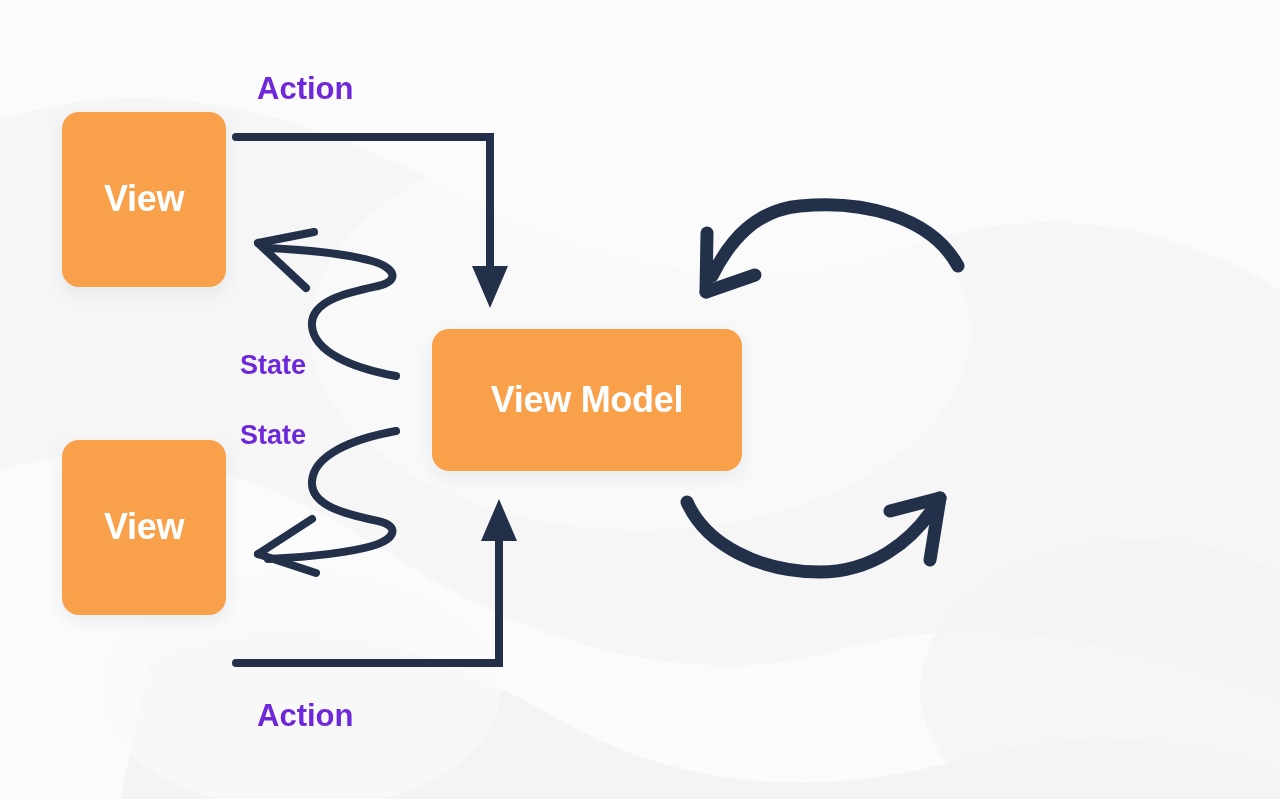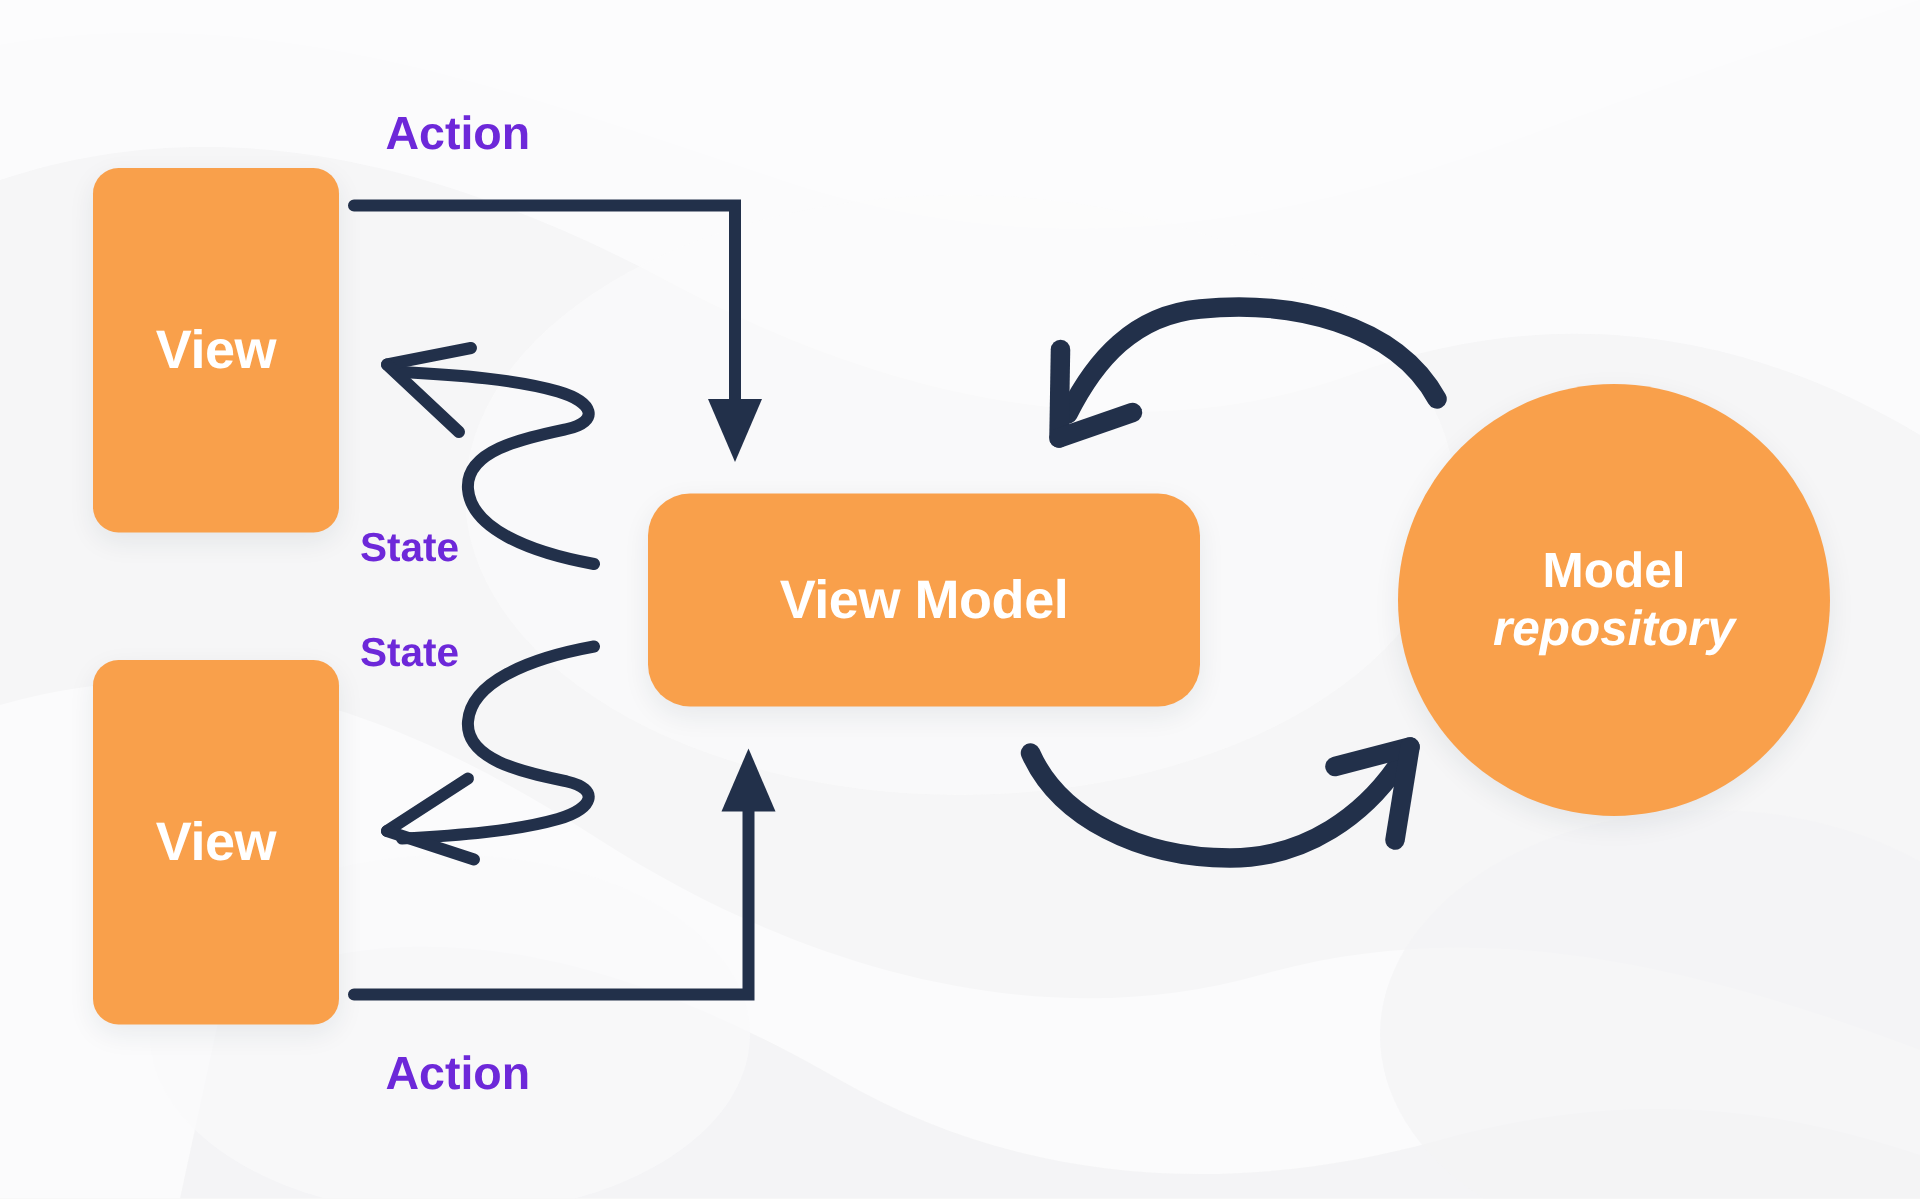--- a/index.html
+++ b/index.html
@@ -31,34 +31,34 @@
     align-items: center;
     justify-content: center;
     color: #ffffff;
     font-weight: bold;
     line-height: 1.12;
     text-align: center;
     box-shadow: 0 6px 18px rgba(30, 45, 64, 0.08);
   }
   .node-view {
     width: 164px;
-    height: 243px;
+    height: 175px;
     border-radius: 17px;
     font-size: 36px;
     letter-spacing: -0.3px;
   }
   #view-top    { left: 62px;  top: 112px; }
   #view-bottom { left: 62px;  top: 440px; }
 
   #viewmodel {
     left: 432px;
     top: 329px;
-    width: 368px;
+    width: 310px;
     height: 142px;
-    border-radius: 28px;
+    border-radius: 17px;
     font-size: 36px;
     letter-spacing: -0.3px;
   }
 
   #model {
     left: 932px;
     top: 256px;
     width: 288px;
     height: 288px;
     border-radius: 50%;
@@ -115,24 +115,20 @@
   </div>
 
   <div class="node node-view" id="view-bottom" style="background:#f9a04b;">
     <span>View</span>
   </div>
 
   <div class="node" id="viewmodel" style="background:#f9a04b;">
     <span>View Model</span>
   </div>
 
-  <div class="node" id="model" style="background:#f9a04b;">
-    <span class="model-line1">Model</span>
-    <span class="model-line2">repository</span>
-  </div>
 
   <div class="label" id="label-action-top">Action</div>
   <div class="label" id="label-action-bottom">Action</div>
   <div class="label" id="label-state-top">State</div>
   <div class="label" id="label-state-bottom">State</div>
 
   <svg id="arrows" viewBox="0 0 1280 799">
 
     <g>
       <path d="M236,137 L490,137 L490,280" fill="none" stroke="#22304a" stroke-width="8" stroke-linecap="round" stroke-linejoin="miter"></path>

